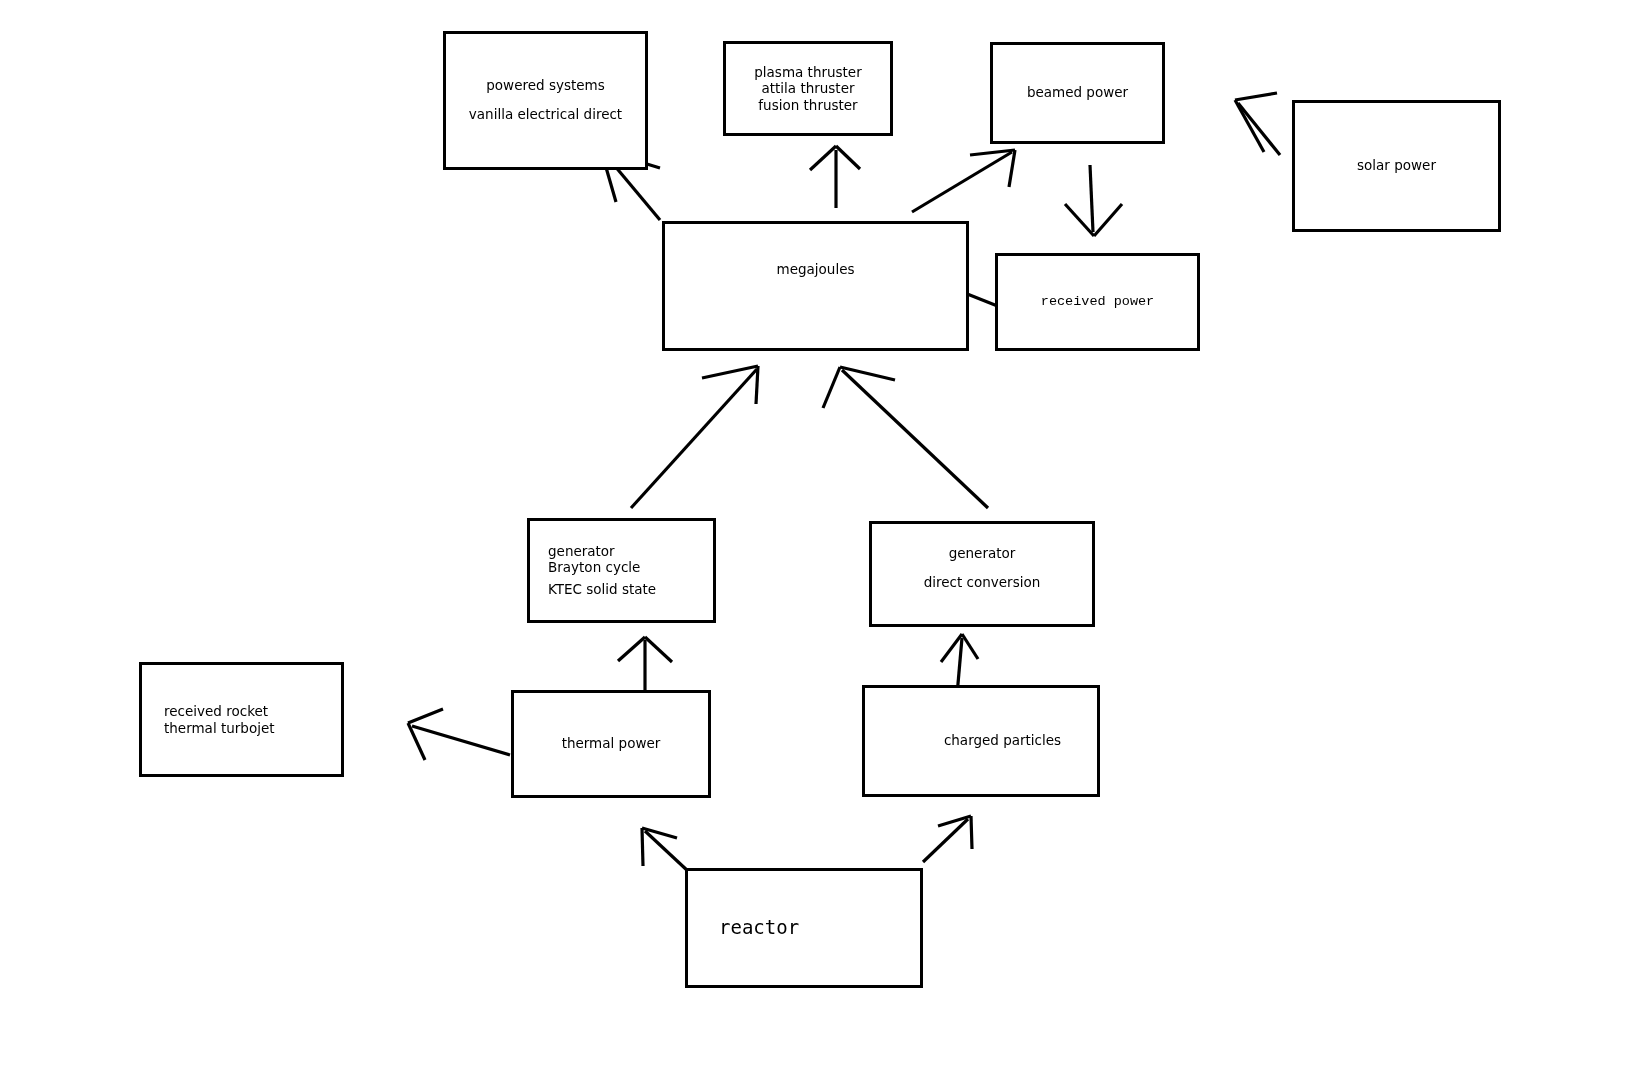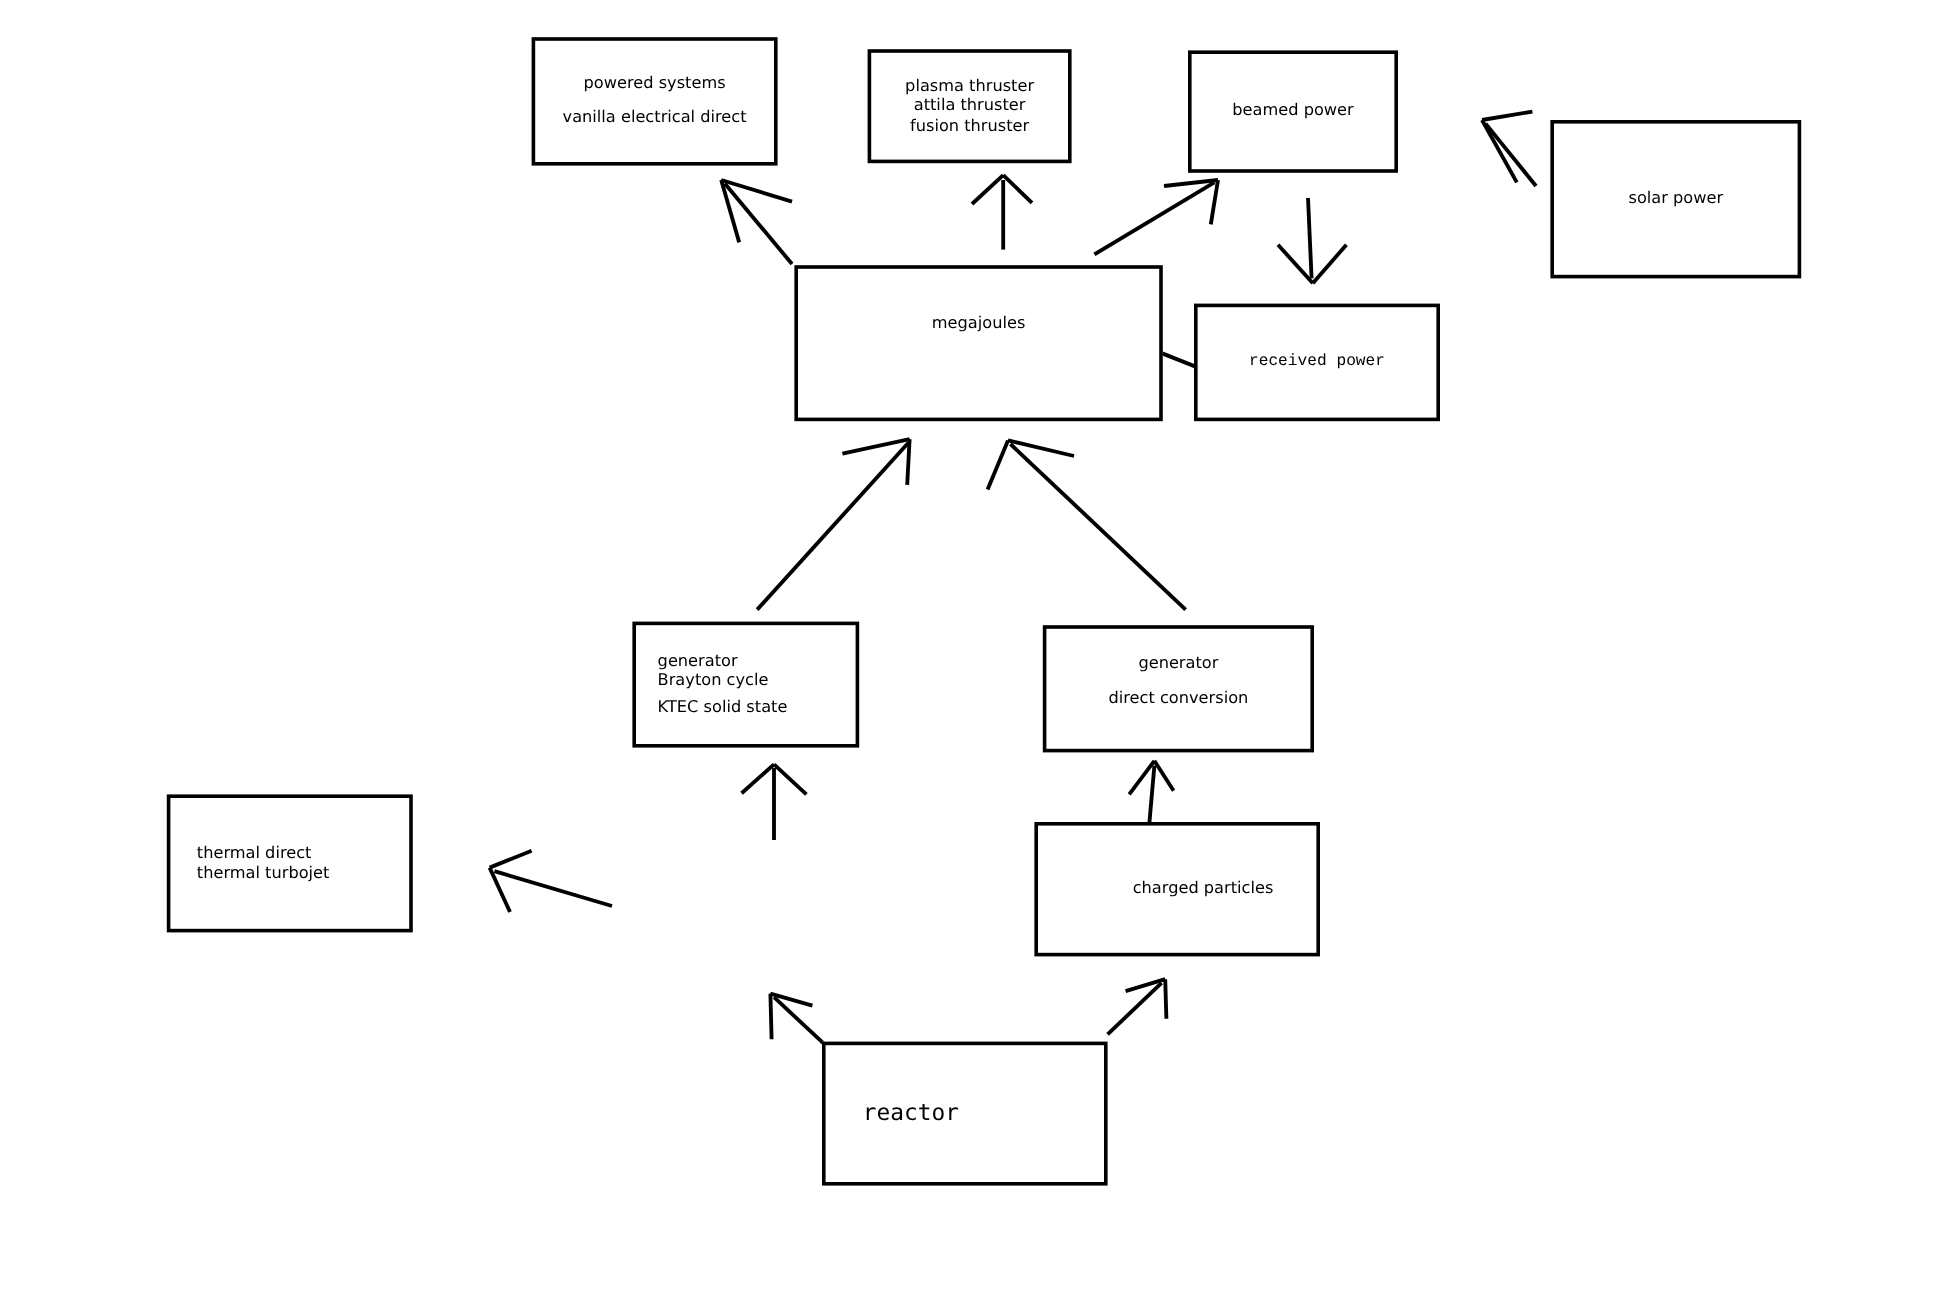--- a/index.html
+++ b/index.html
@@ -127,21 +127,21 @@
       <line x1="642" y1="828" x2="643" y2="866"></line>
     </g>
 
     <g>
       <line x1="923" y1="862" x2="968" y2="819"></line>
       <line x1="971" y1="816" x2="938" y2="826"></line>
       <line x1="971" y1="816" x2="972" y2="849"></line>
     </g>
   </svg>
 
-  <div class="node center" style="left:443px; top:31px; width:205px; height:107px;">
+  <div class="node center" style="left:443px; top:31px; width:205px; height:139px;">
     <div class="line">powered systems</div>
     <div class="gap"></div>
     <div class="line">vanilla electrical direct</div>
   </div>
 
   <div class="node center tight" style="left:723px; top:41px; width:170px; height:95px;">
     <div class="line">plasma thruster</div>
     <div class="line">attila thruster</div>
     <div class="line">fusion thruster</div>
   </div>
@@ -168,24 +168,27 @@
     <div class="line" style="margin-top:5px;">KTEC solid state</div>
   </div>
 
   <div class="node center" style="left:869px; top:521px; width:226px; height:106px; justify-content:flex-start; padding-top:20px;">
     <div class="line">generator</div>
     <div class="gap"></div>
     <div class="line">direct conversion</div>
   </div>
 
   <div class="node leftish tight" style="left:139px; top:662px; width:205px; height:115px; padding-left:22px;">
-    <div class="line">thermal direct</div>
+    <div class="line">received rocket</div>
     <div class="line">thermal turbojet</div>
   </div>
 
+  <div class="node center" style="left:511px; top:690px; width:200px; height:108px;">
+    <div class="line">thermal power</div>
+  </div>
 
   <div class="node center" style="left:862px; top:685px; width:238px; height:112px;padding-left:43px;">
     <div class="line">charged particles</div>
   </div>
 
   <div class="node leftish" style="left:685px; top:868px; width:238px; height:120px; padding-left:31px;">
     <div class="line mono">reactor</div>
   </div>
 
 </div>

